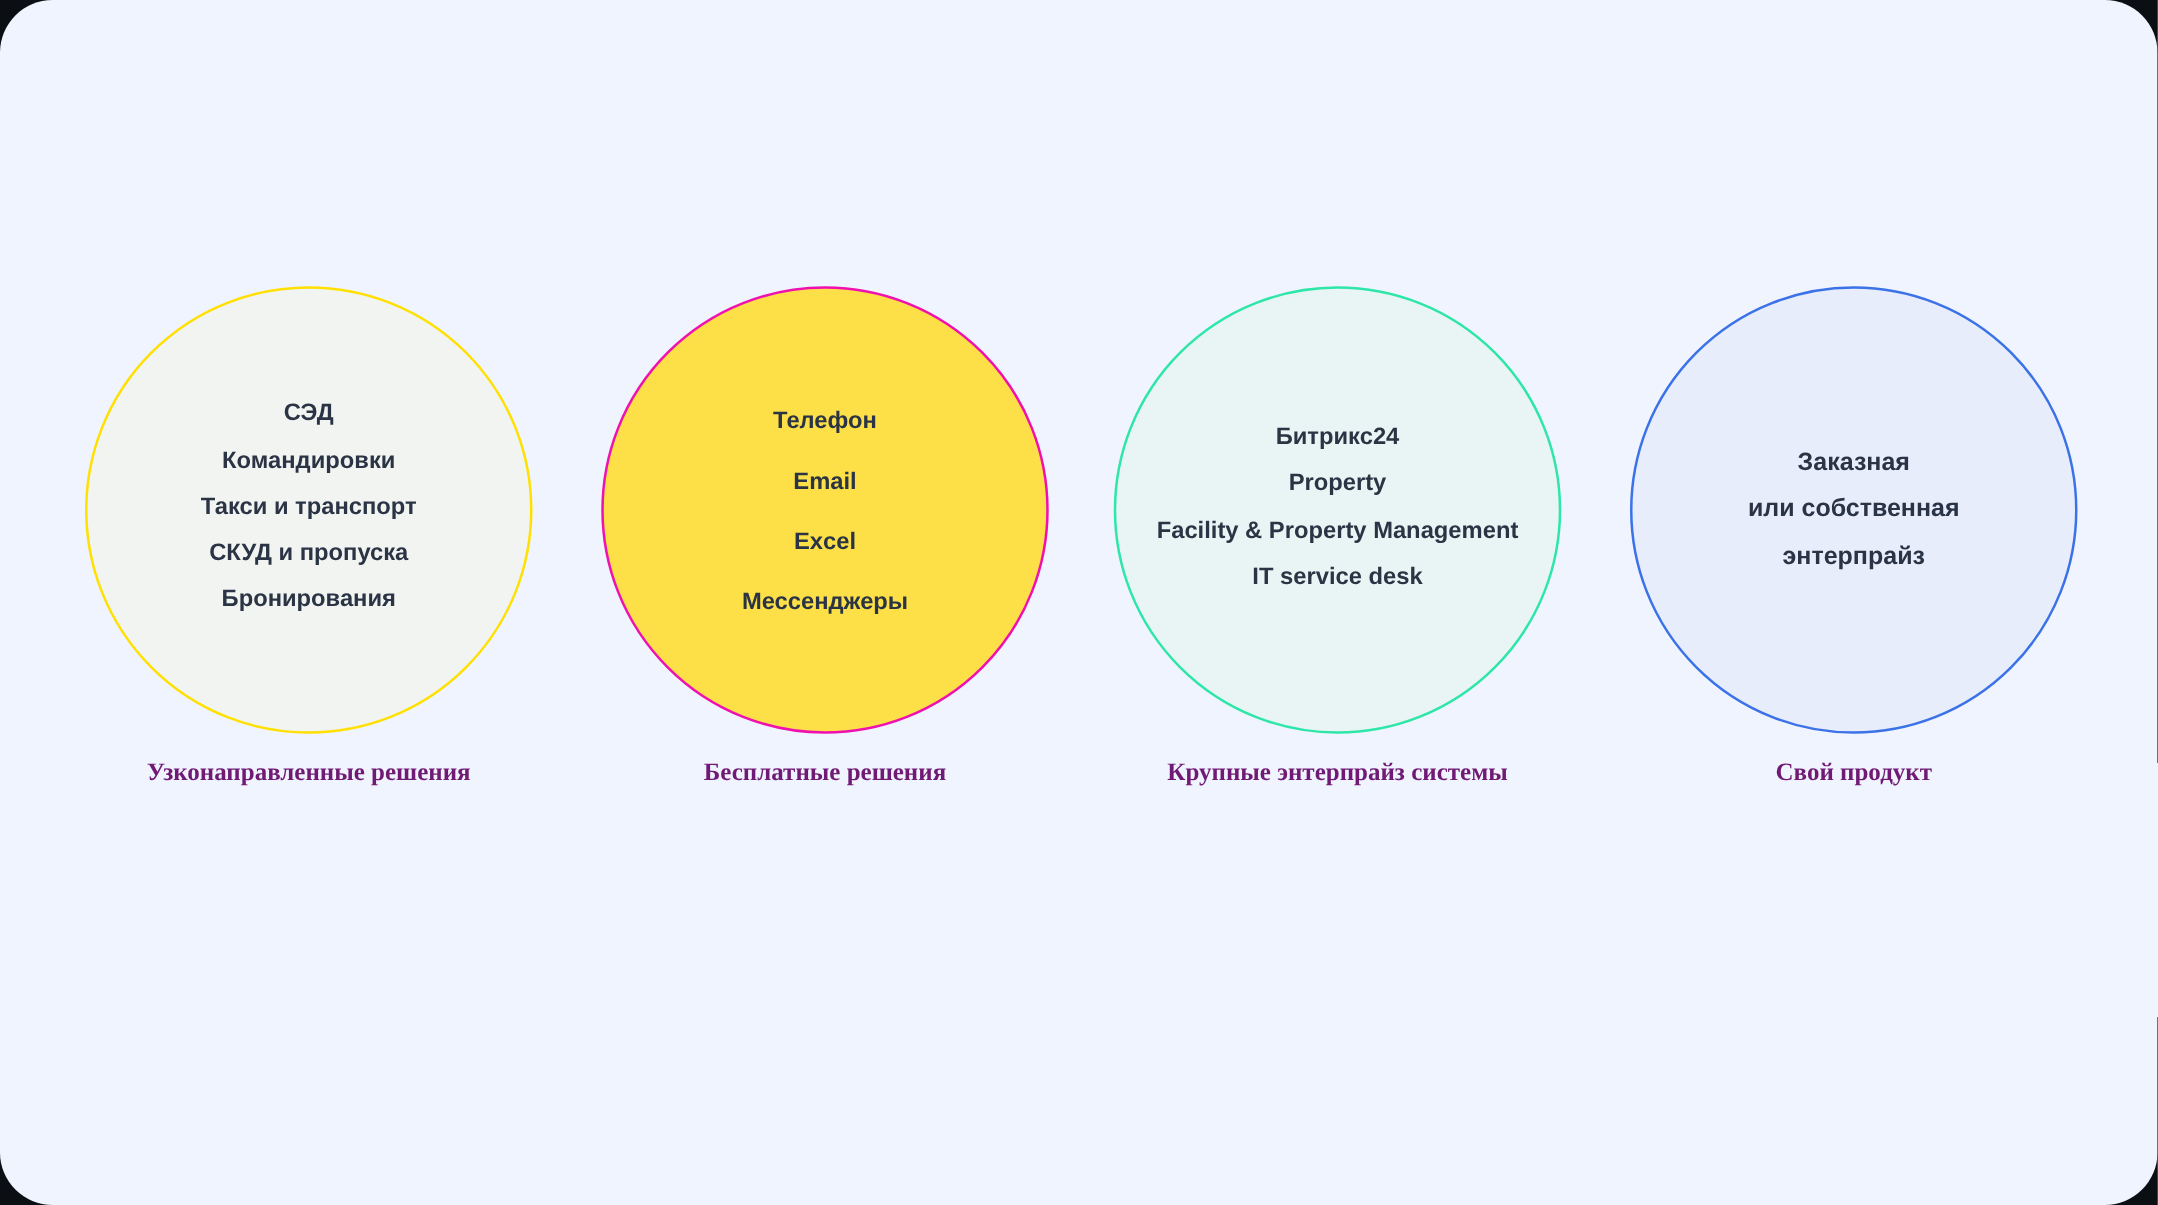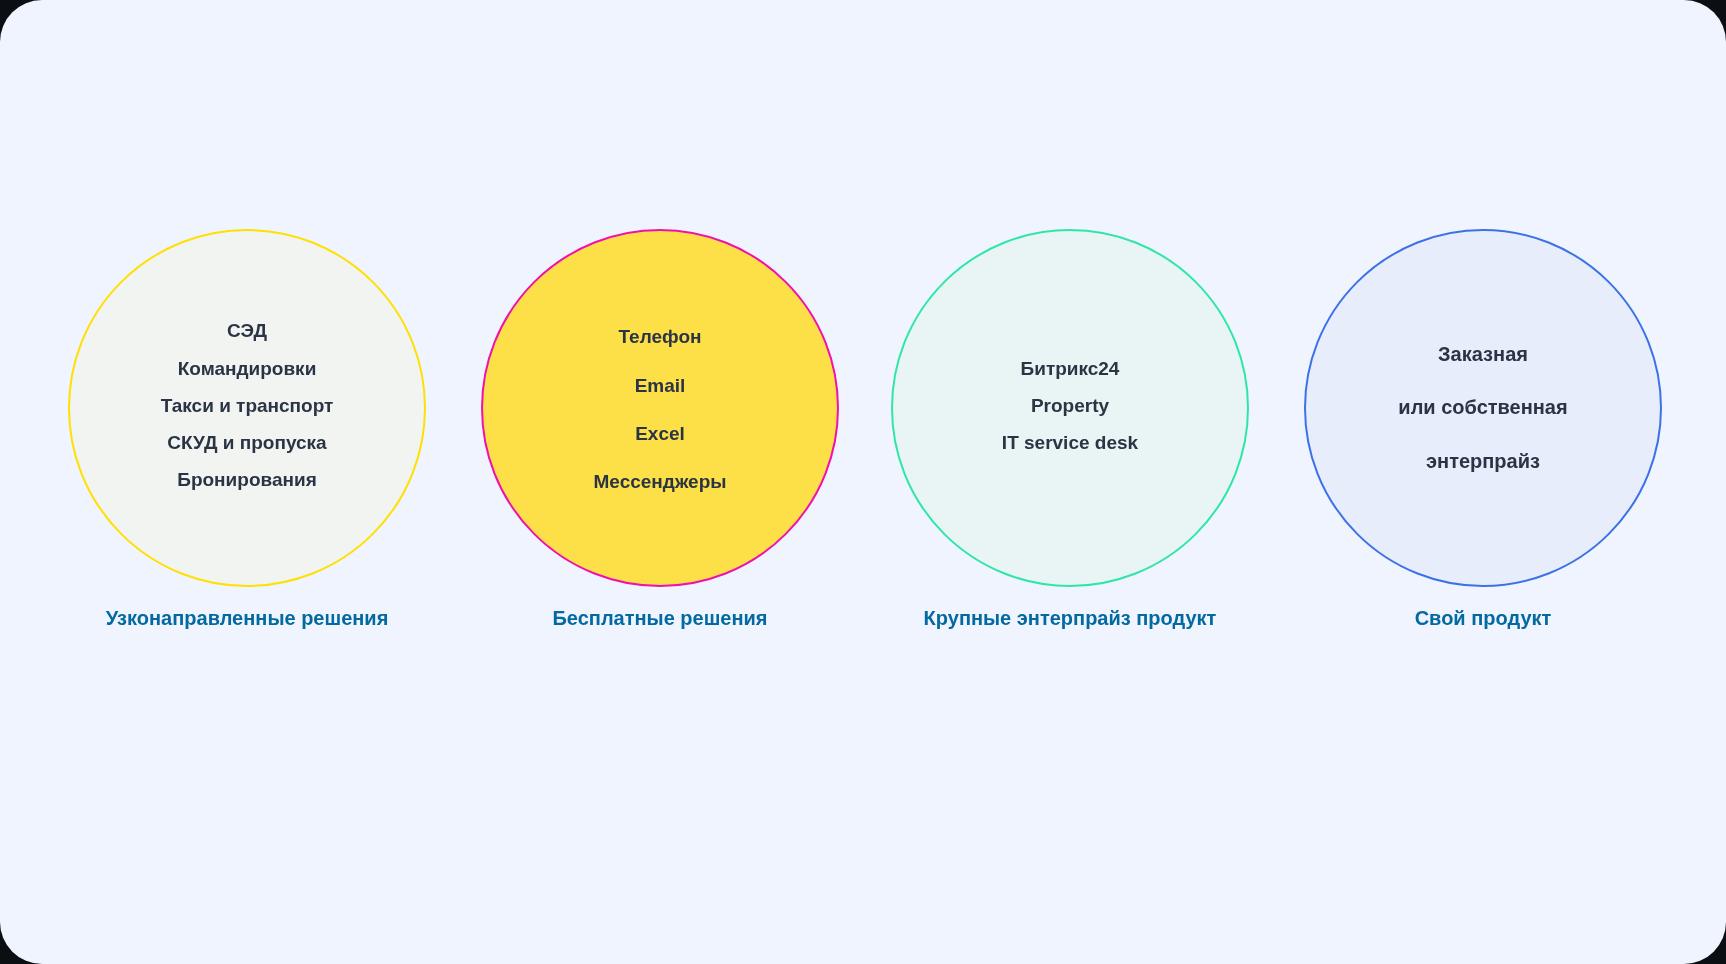--- a/index.html
+++ b/index.html
@@ -78,33 +78,34 @@
   
   .c1 .items { transform: translateY(-2px); }
   .c1 .item { padding: 6.5px 0; }
 
   .c2 .items { transform: translateY(2px); }
   .c2 .item { padding: 12px 0; }
 
   .c3 .items { transform: translateY(-2px); }
   .c3 .item { padding: 6.5px 0; }
 
-  .c4 .items { transform: translateY(0px); gap: 16px; }
+  .c4 .items { transform: translateY(0px); }
   .c4 .item { padding: 6px 0; font-size: 20px; }
 
   .caption {
     position: absolute;
     left: 0;
     top: 378px;
     width: 100%;
     text-align: center;
-    color: #0369a1;
+    color: #701a75;
     font-size: 20px;
     font-weight: bold;
     white-space: nowrap;
+    font-family: Liberation Serif, serif;
   }
 </style>
 </head>
 <body>
 
 <div id="canvas" style="background: rgb(240, 244, 254); border-radius: 42px;">
   <div id="groups">
       <div class="group c1" style="left: 47px; top: 229px;">
         <div class="circle" style="width: 358px; height: 358px; border-color: rgb(255, 224, 0); background: rgb(242, 244, 242);">
           <div class="items">
@@ -126,24 +127,25 @@
             <div class="item">Мессенджеры</div>
           </div>
         </div>
         <div class="caption">Бесплатные решения</div>
       </div>
       <div class="group c3" style="left: 870px; top: 229px;">
         <div class="circle" style="width: 358px; height: 358px; border-color: rgb(46, 230, 168); background: rgb(233, 245, 244); align-items: center;">
           <div class="items">
             <div class="item">Битрикс24</div>
             <div class="item">Property</div>
+            <div class="item">Facility &amp; Property Management</div>
             <div class="item">IT service desk</div>
           </div>
         </div>
-        <div class="caption">Крупные энтерпрайз продукт</div>
+        <div class="caption">Крупные энтерпрайз системы</div>
       </div>
       <div class="group c4" style="left: 1283px; top: 229px;">
         <div class="circle" style="width: 358px; height: 358px; border-color: rgb(59, 114, 232); background: rgb(231, 237, 251);">
           <div class="items">
             <div class="item">Заказная</div>
             <div class="item">или собственная</div>
             <div class="item">энтерпрайз</div>
           </div>
         </div>
         <div class="caption">Свой продукт</div>

